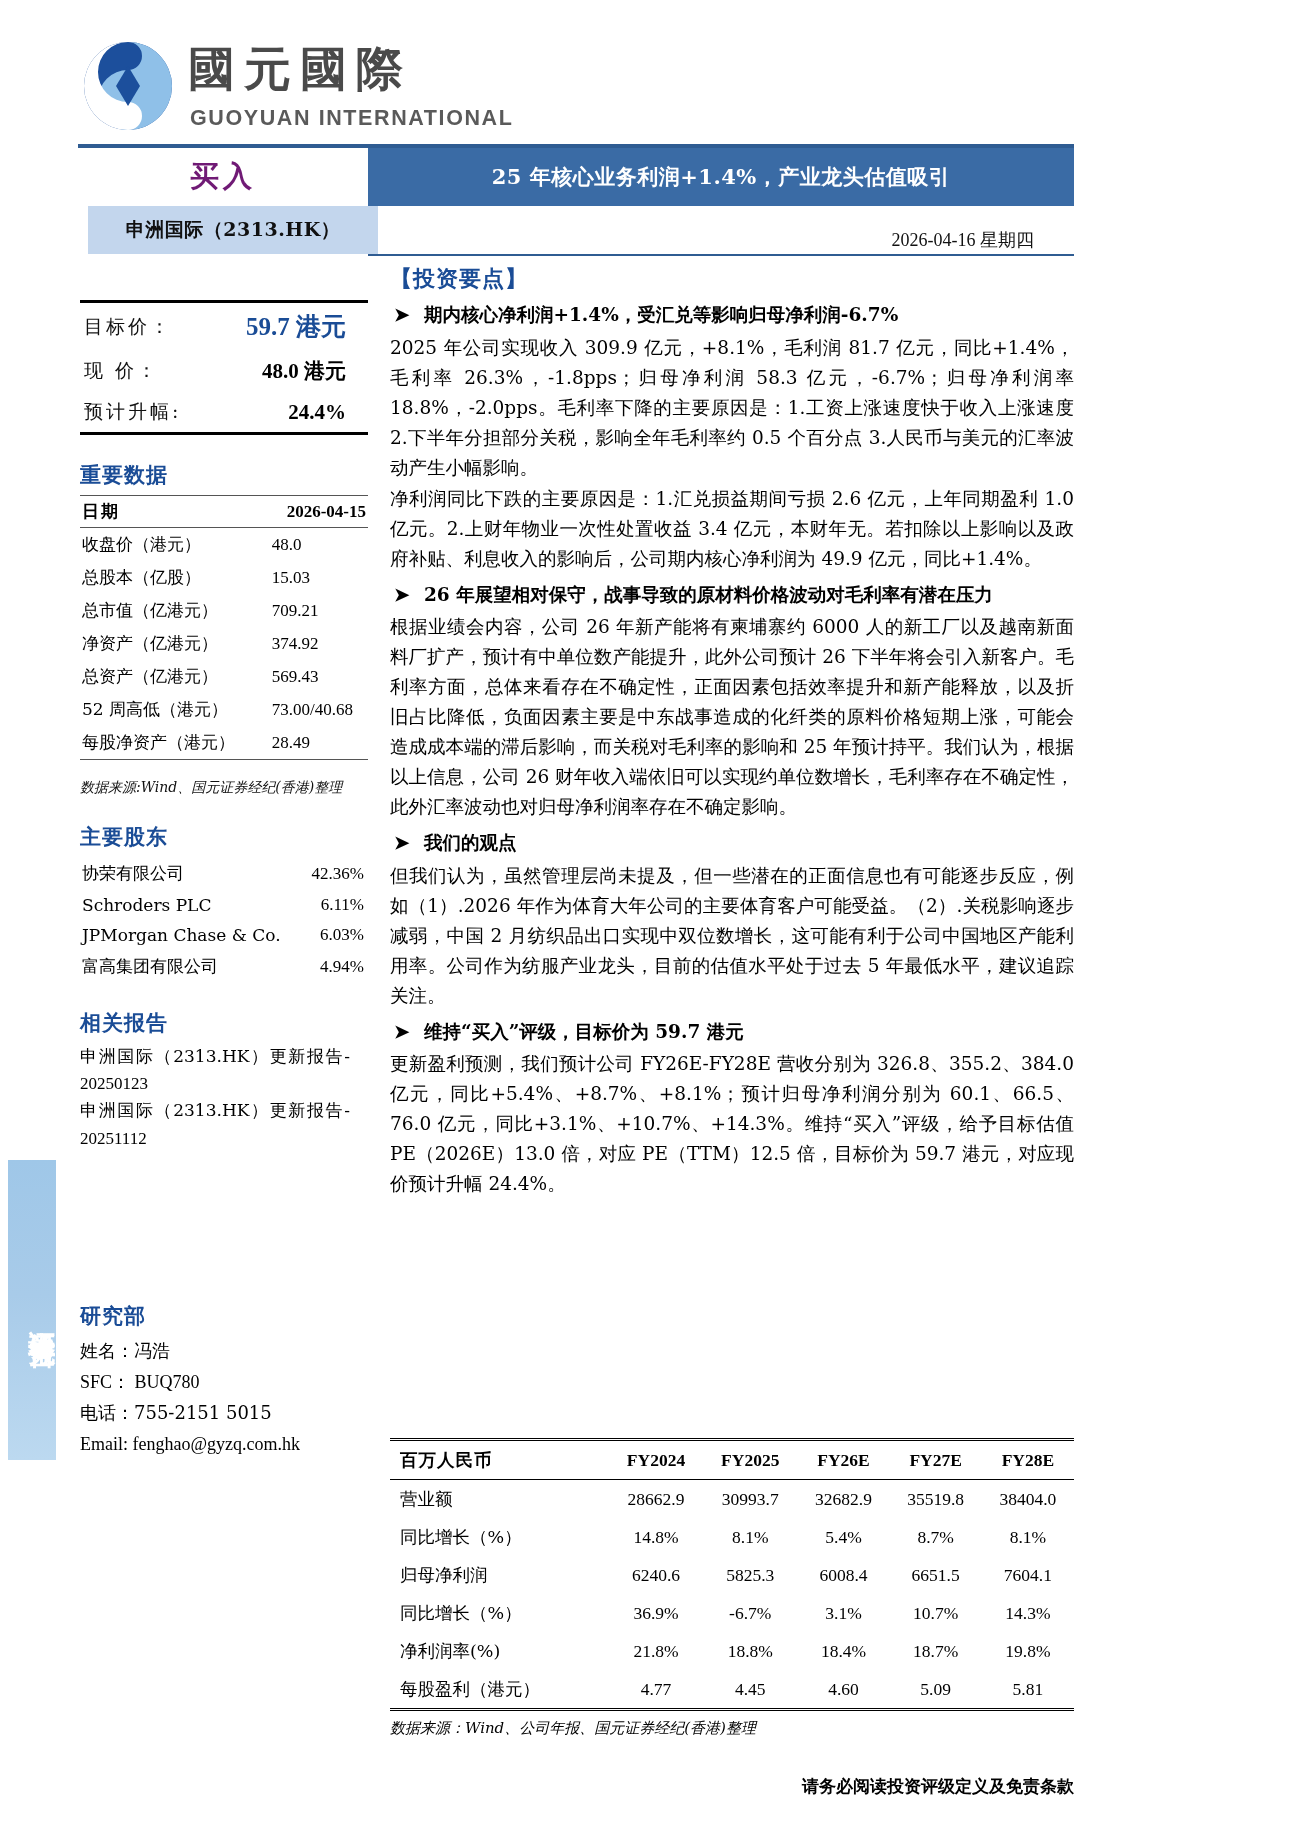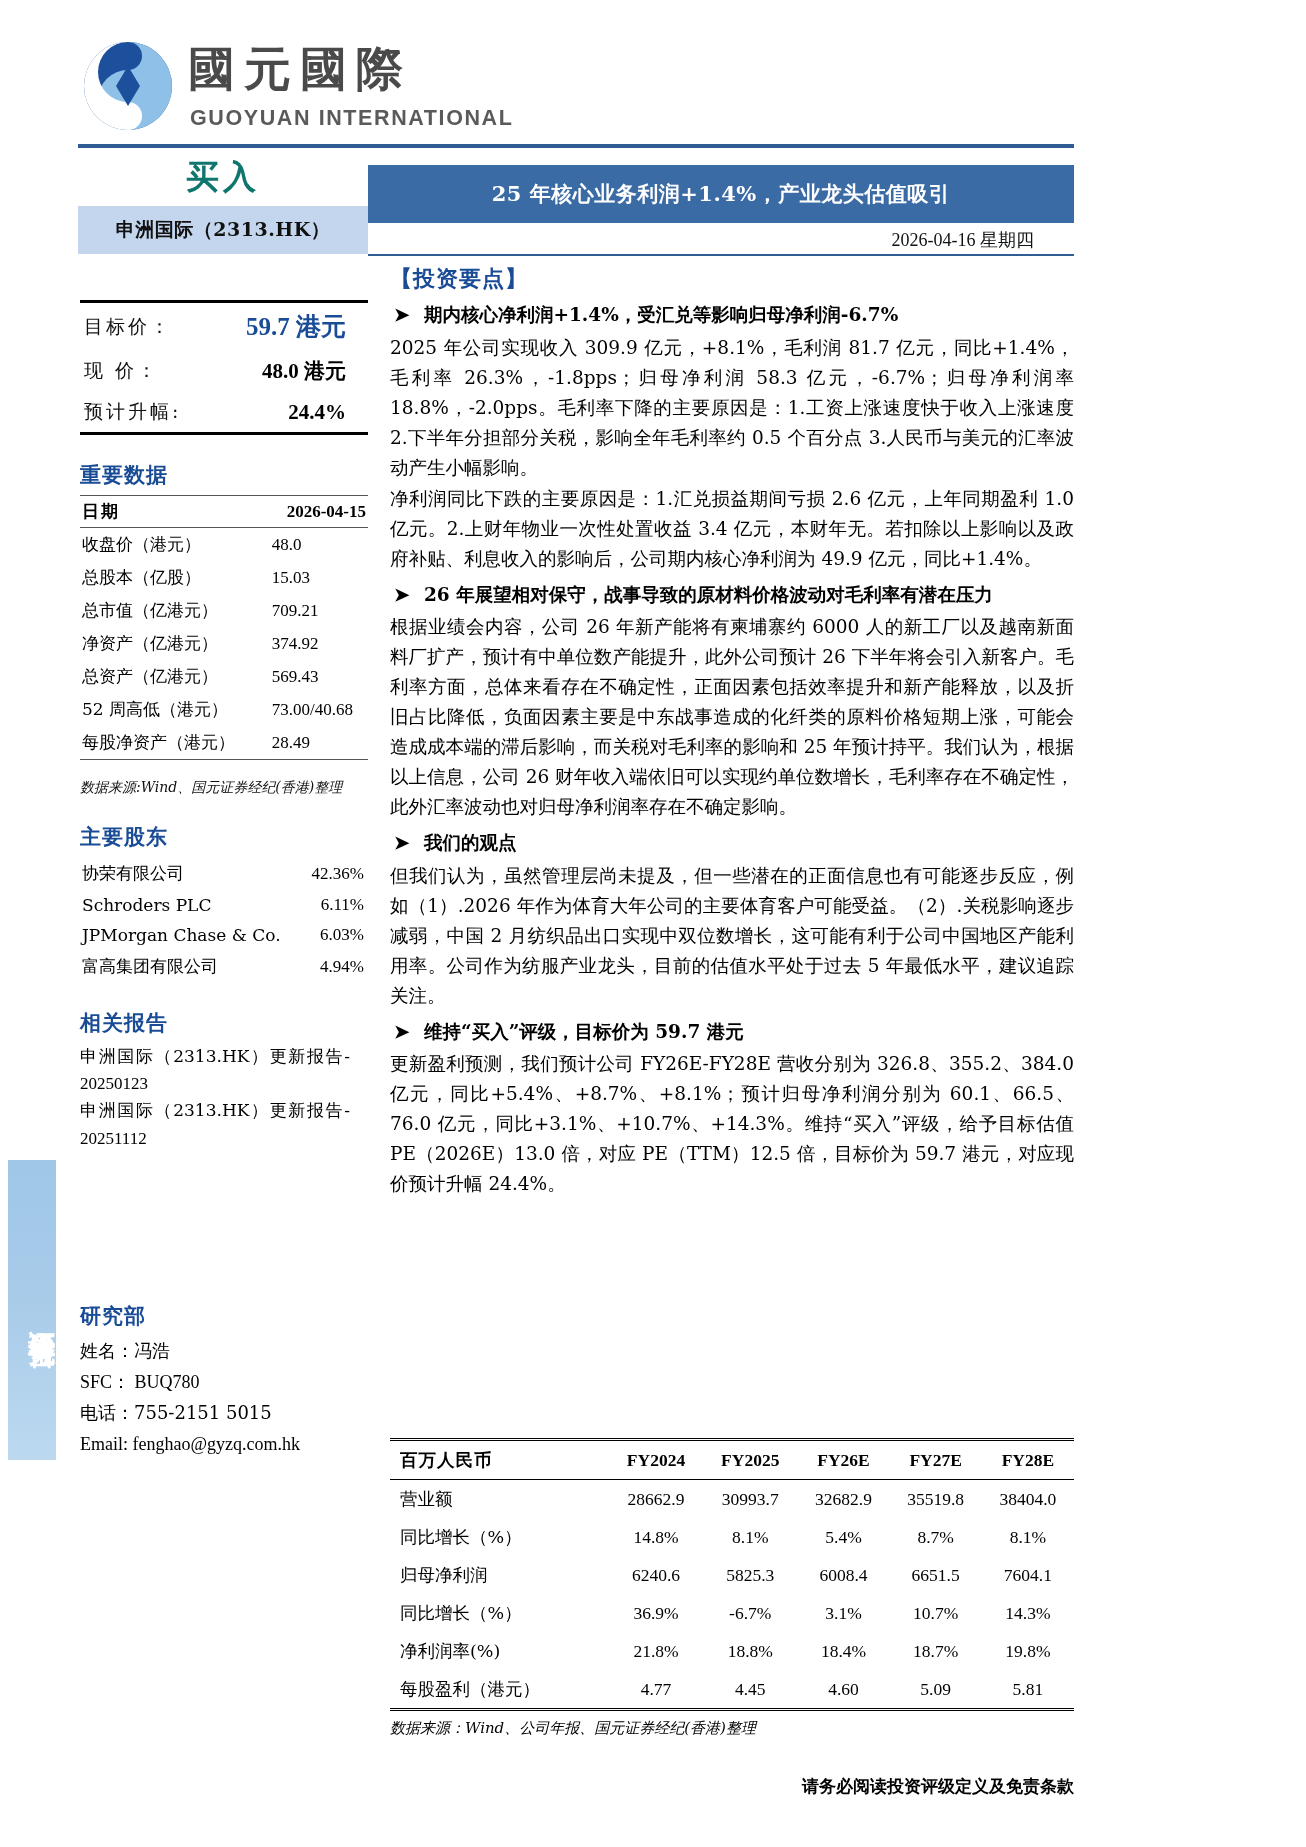--- a/index.html
+++ b/index.html
@@ -96,48 +96,47 @@
     top: 148px;
     width: 290px;
     height: 58px;
     background: #ffffff;
     display: flex;
     align-items: center;
     justify-content: center;
   }
   .rating-text {
     font-family: "DejaVu Serif", serif;
-    font-size: 33px;
+    font-size: 29px;
     font-weight: bold;
     letter-spacing: 4px;
-    color: #0f766e;
+    color: #701a75;
   }
   .title-box {
     position: absolute;
     left: 368px;
     top: 148px;
     width: 706px;
     height: 58px;
     background: #3a6ba5;
     display: flex;
     align-items: center;
     justify-content: center;
-    margin-top: 17px;
   }
   .title-text {
     font-family: "DejaVu Serif", serif;
     font-size: 21px;
     font-weight: bold;
     color: #ffffff;
     letter-spacing: 0.5px;
     white-space: nowrap;
   }
   .ticker-box {
     position: absolute;
-    left: 78px;
+    left: 88px;
     top: 206px;
     width: 290px;
     height: 48px;
     background: #c3d6ed;
     display: flex;
     align-items: center;
     justify-content: center;
   }
   .ticker-text {
     font-family: "DejaVu Serif", serif;

